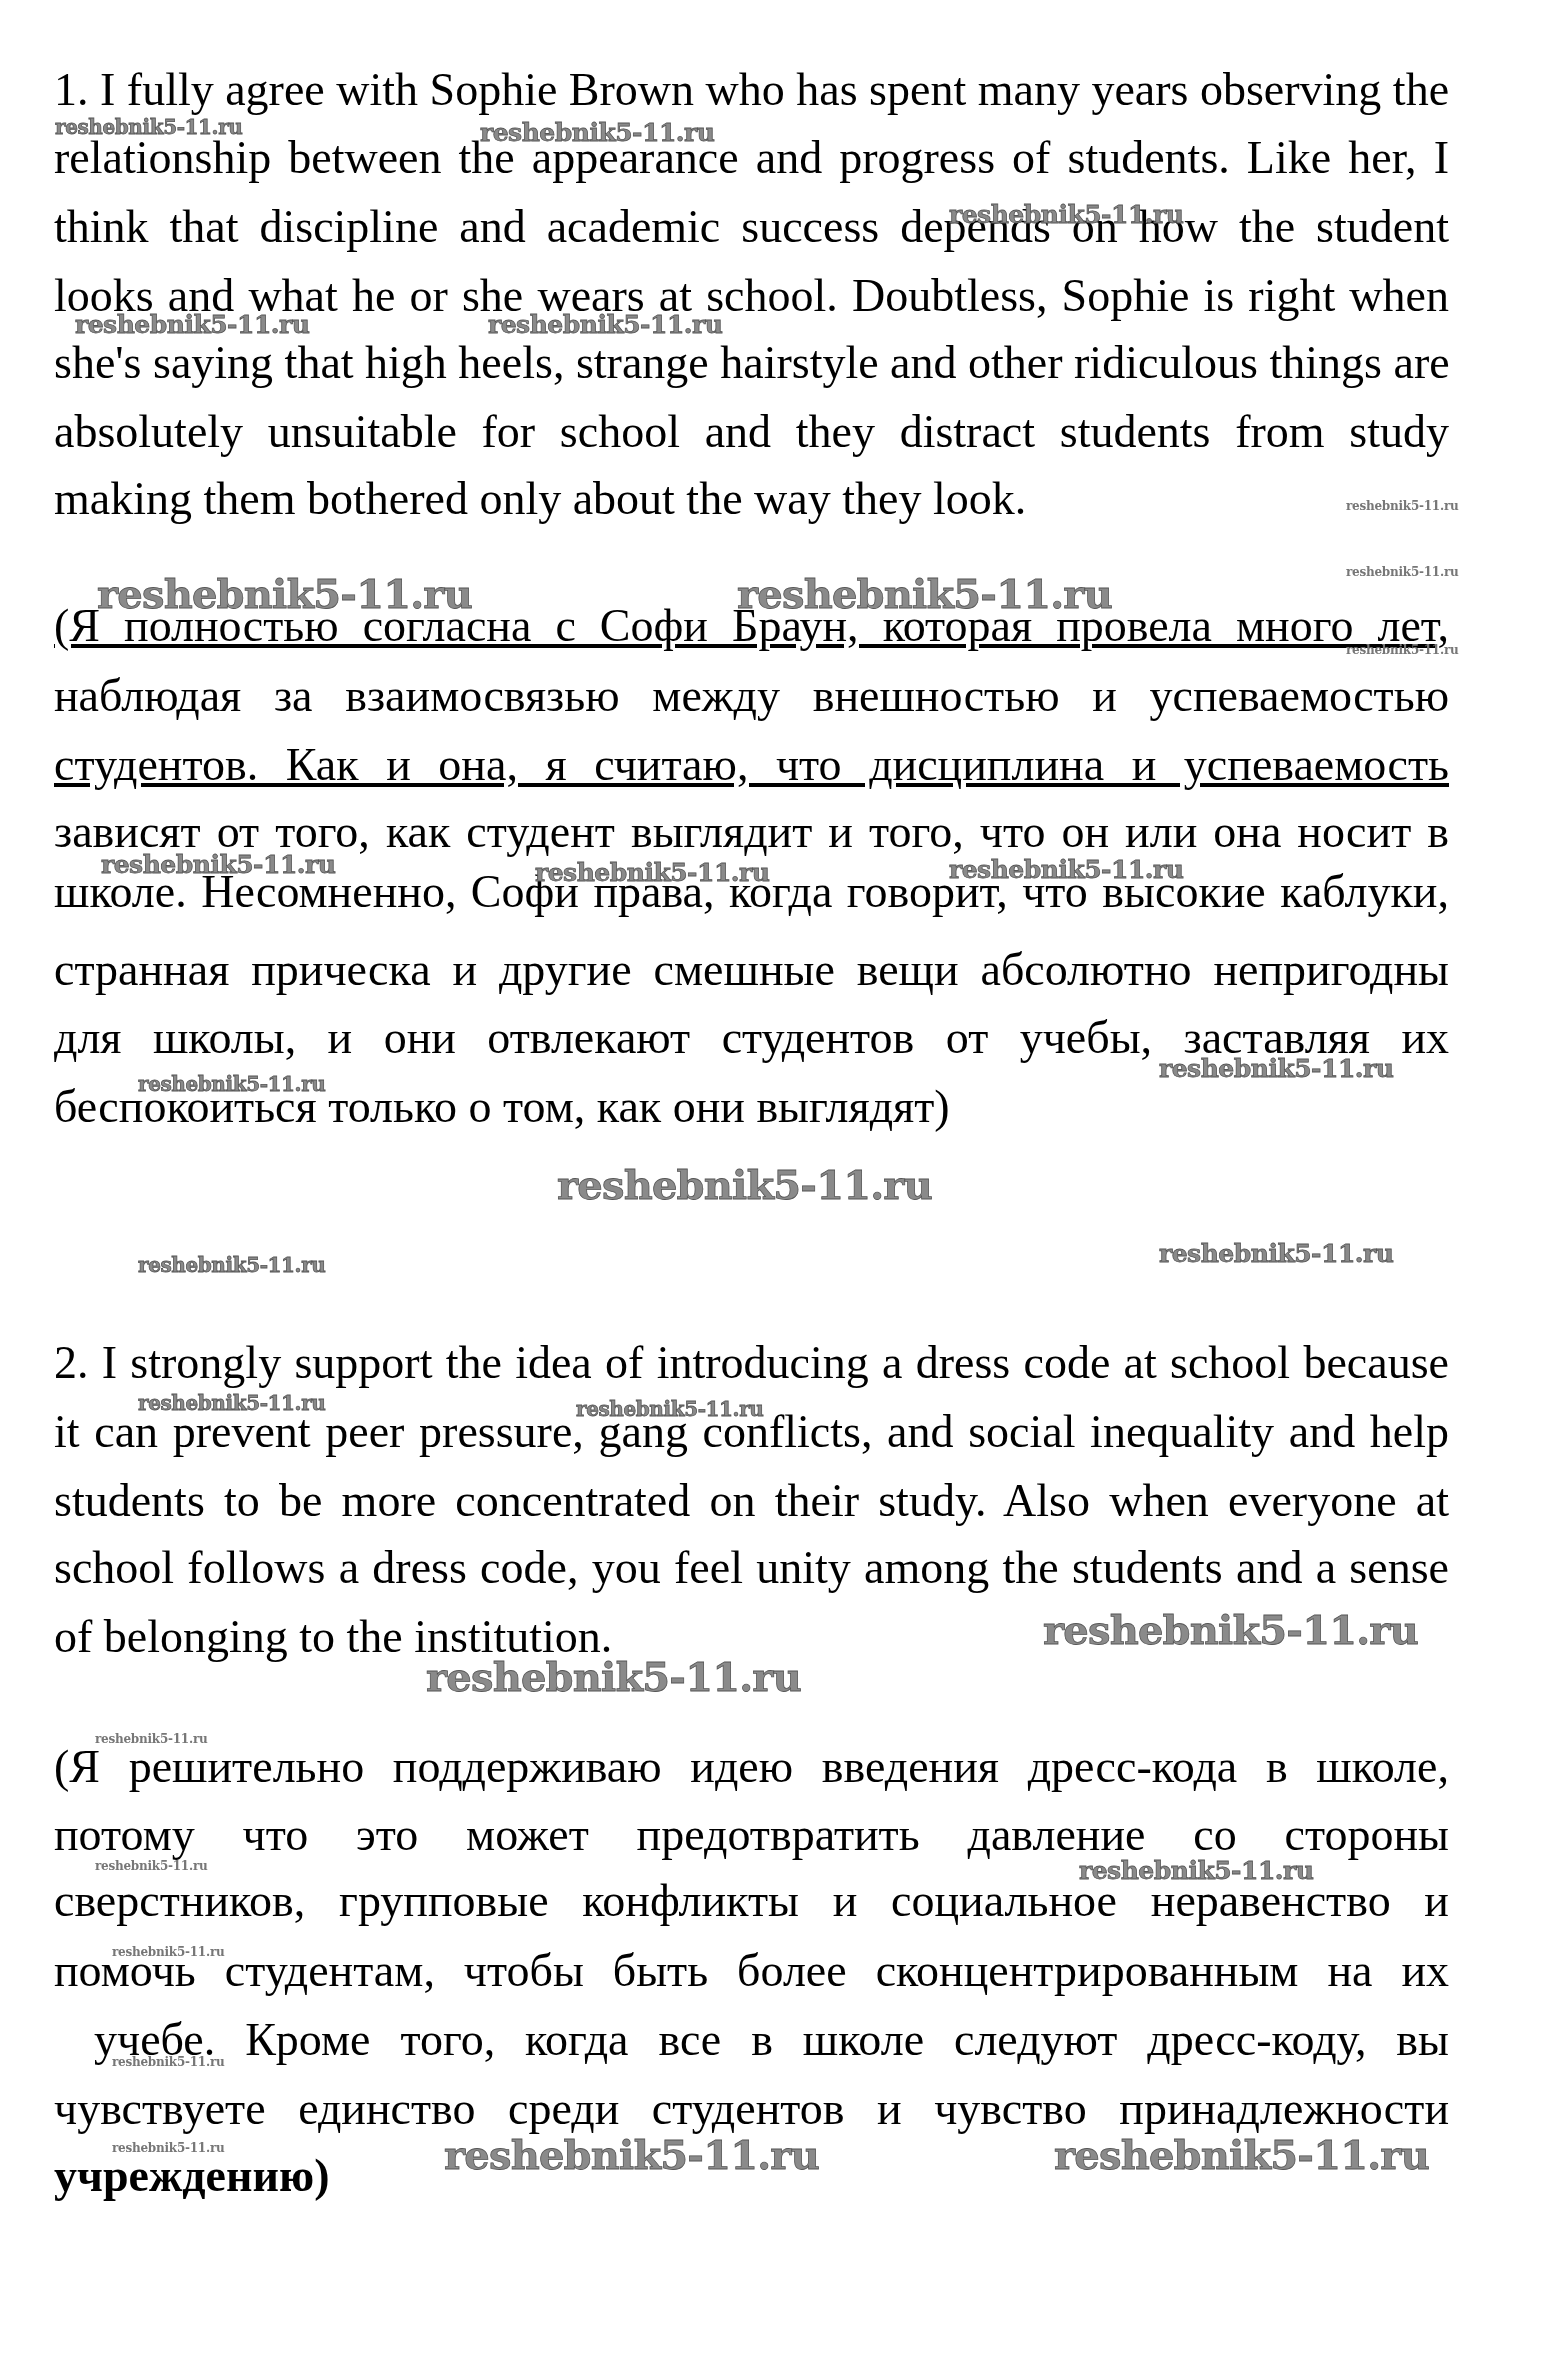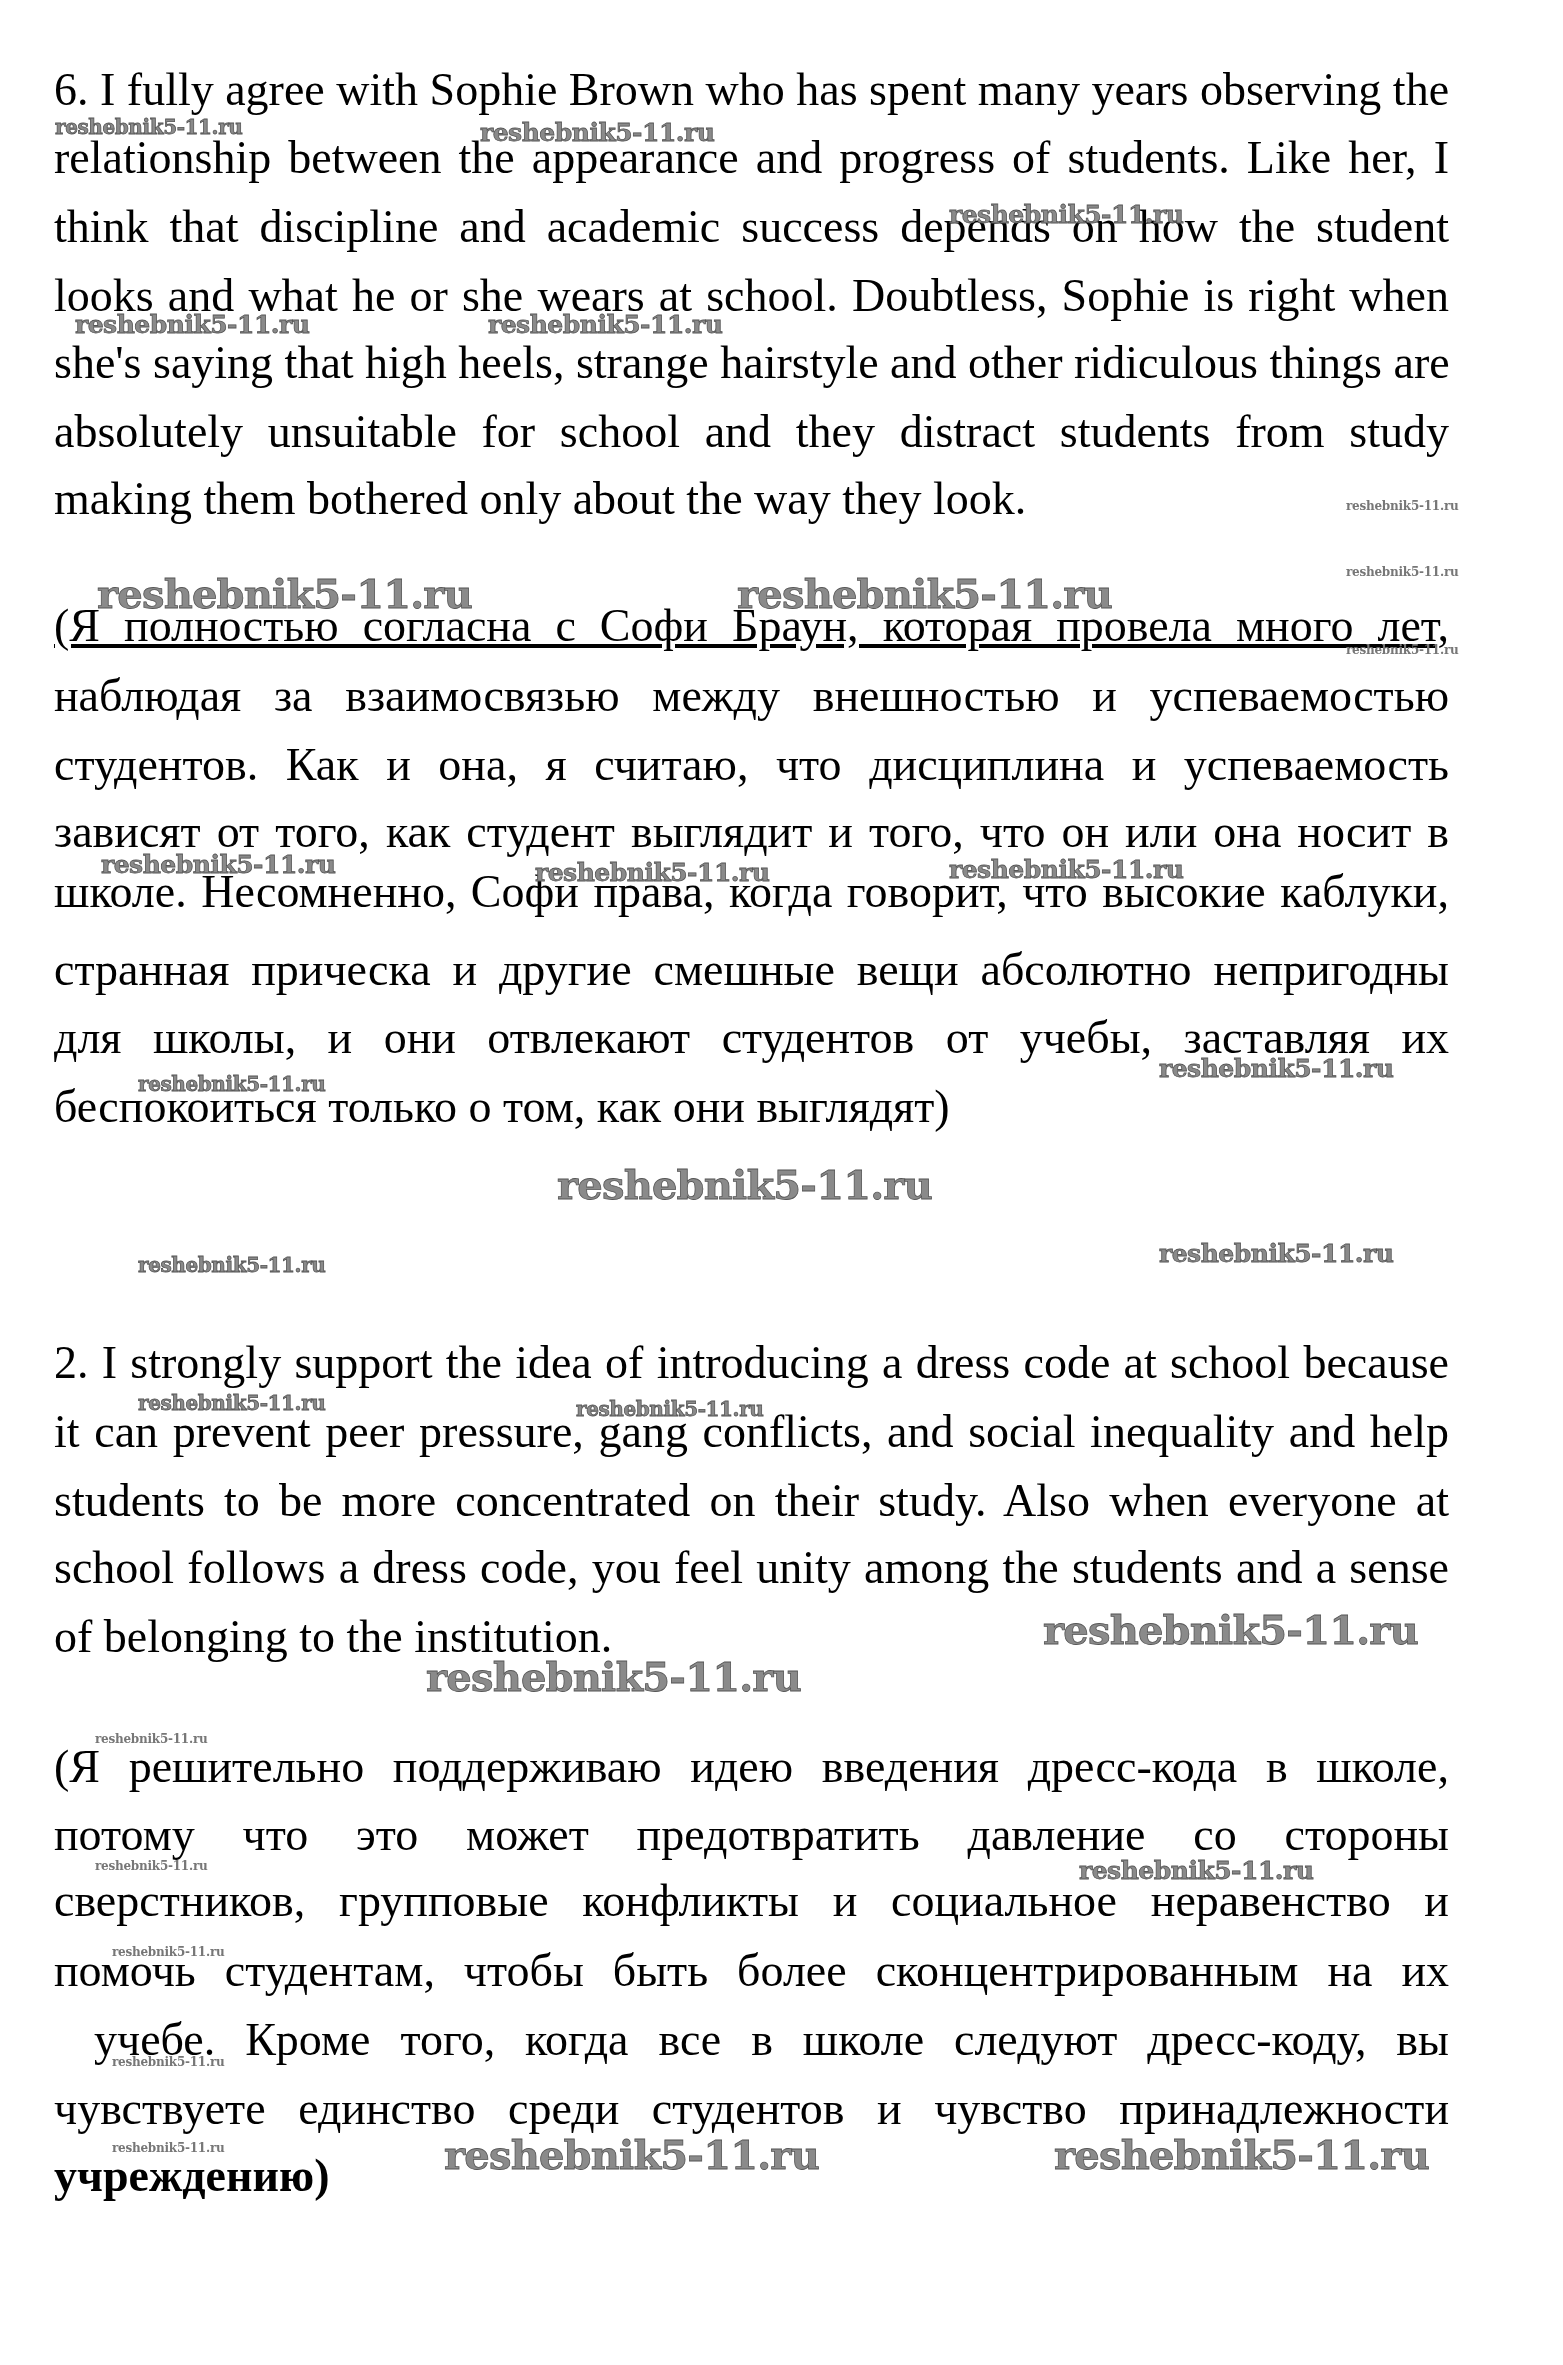--- a/index.html
+++ b/index.html
@@ -25,33 +25,33 @@
     .wm.small { font-size: 20px; }
     .wm.medium { font-size: 25px; }
     .wm.large { font-size: 40px; }
   </style>
 </head>
 <body>
 
 <div class="page">
 
   <div>
-    <div class="line" style="top:62px"><span style="white-space: nowrap;">6. I fully agree with Sophie Brown who has spent many years observing the</span></div>
+    <div class="line" style="top:62px"><span style="white-space: nowrap;">1. I fully agree with Sophie Brown who has spent many years observing the</span></div>
     <div class="line" style="top:130px"><span style="white-space: nowrap;">relationship between the appearance and progress of students. Like her, I</span></div>
     <div class="line" style="top:199px"><span style="white-space: nowrap;">think that discipline and academic success depends on how the student</span></div>
     <div class="line" style="top:268px"><span style="white-space: nowrap;">looks and what he or she wears at school. Doubtless, Sophie is right when</span></div>
     <div class="line" style="top:335px"><span style="white-space: nowrap;">she's saying that high heels, strange hairstyle and other ridiculous things are</span></div>
     <div class="line" style="top:404px"><span style="white-space: nowrap;">absolutely unsuitable for school and they distract students from study</span></div>
     <div class="line last" style="top:471px"><span style="white-space: nowrap;">making them bothered only about the way they look.</span></div>
   </div>
 
   <div>
     <div class="line" style="top:598px"><span style="white-space: nowrap; text-decoration: underline;">(Я полностью согласна с Софи Браун, которая провела много лет,</span></div>
     <div class="line" style="top:668px"><span style="white-space: nowrap;">наблюдая за взаимосвязью между внешностью и успеваемостью</span></div>
-    <div class="line" style="top:737px"><span style="white-space: nowrap;">студентов. Как и она, я считаю, что дисциплина и успеваемость</span></div>
+    <div class="line" style="top:737px"><span style="white-space: nowrap; text-decoration: underline;">студентов. Как и она, я считаю, что дисциплина и успеваемость</span></div>
     <div class="line" style="top:804px"><span style="white-space: nowrap;">зависят от того, как студент выглядит и того, что он или она носит в</span></div>
     <div class="line" style="top:864px"><span style="white-space: nowrap;">школе. Несомненно, Софи права, когда говорит, что высокие каблуки,</span></div>
     <div class="line" style="top:942px"><span style="white-space: nowrap;">странная прическа и другие смешные вещи абсолютно непригодны</span></div>
     <div class="line" style="top:1010px"><span style="white-space: nowrap; margin-top: 24px;">для школы, и они отвлекают студентов от учебы, заставляя их</span></div>
     <div class="line last" style="top:1079px"><span style="white-space: nowrap;">беспокоиться только о том, как они выглядят)</span></div>
   </div>
 
   <div>
     <div class="line" style="top:1335px"><span style="white-space: nowrap;">2. I strongly support the idea of introducing a dress code at school because</span></div>
     <div class="line" style="top:1404px"><span style="white-space: nowrap;">it can prevent peer pressure, gang conflicts, and social inequality and help</span></div>

